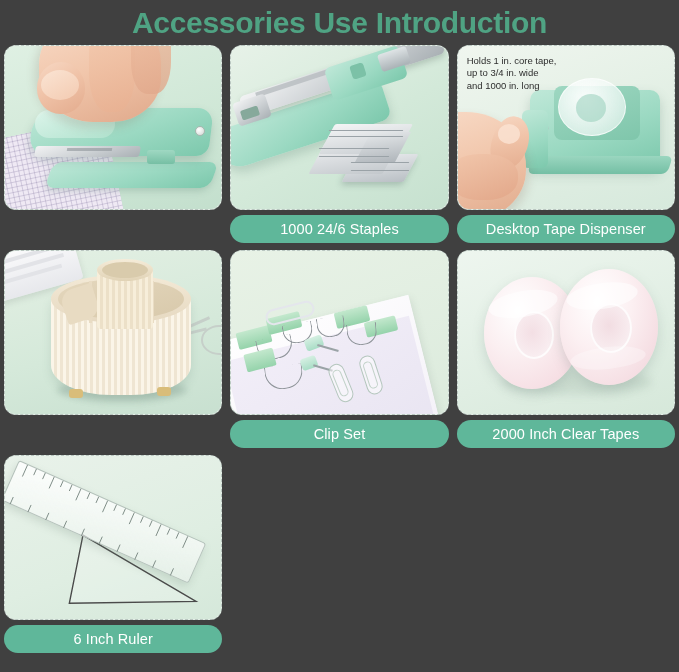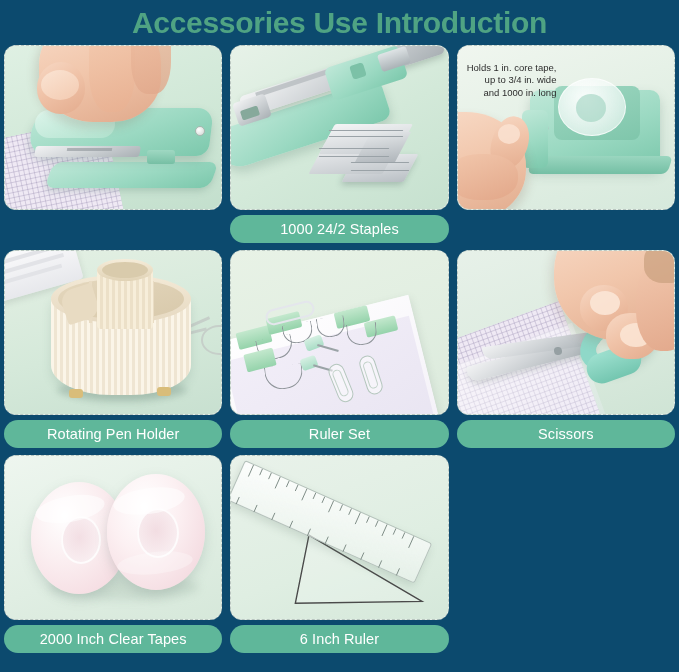--- a/index.html
+++ b/index.html
@@ -2,21 +2,21 @@
 <html><head>
 <meta charset="utf-8">
 <style>
   * { box-sizing: border-box; margin: 0; padding: 0; }
   html, body {
     width: 679px; height: 672px;
     background: #ffffff;
     font-family: "Liberation Sans", sans-serif;
     overflow: hidden;
   }
-  .page { position: relative; width: 679px; height: 672px; background: #0c4a6e; }
+  .page { position: relative; width: 679px; height: 672px; background: #404040; }
 
   
   .title {
     text-align: center;
     color: #4FA383;
     font-size: 30px;
     font-weight: bold;
     letter-spacing: -0.3px;
     line-height: 42px;
     padding-top: 2px;
@@ -47,21 +47,21 @@
 
   .overlay-text {
     position: absolute;
     z-index: 40;
     color: #2d2d2d;
     font-size: 9.5px;
     line-height: 12.4px;
     font-family: "Liberation Sans", sans-serif;
     white-space: pre-line;
   }
-  .overlay-left { top: 9px; left: 9px; text-align: right; margin-top: 7px; }
+  .overlay-left { top: 9px; left: 9px; text-align: left; }
   .overlay-right { top: 8px; right: 9px; text-align: right; }
 
   .pill {
     margin-top: 5px;
     height: 28px;
     border-radius: 14px;
     background: #5FB79A;
     color: #ffffff;
     display: flex;
     align-items: center;
@@ -157,21 +157,21 @@
           <div class="sh" style="left:132px;top:86px;width:40px;height:30px;background:linear-gradient(170deg,#e6e9eb,#b0b6bb);transform:skewX(-28deg);"></div>
 
           <div class="sh" style="left:98px;top:84px;width:74px;height:1px;background:#9aa2a7;transform:skewX(-28deg);"></div>
           <div class="sh" style="left:98px;top:90px;width:74px;height:1px;background:#9aa2a7;transform:skewX(-28deg);"></div>
           <div class="sh" style="left:88px;top:102px;width:70px;height:1px;background:#9aa2a7;transform:skewX(-28deg);"></div>
           <div class="sh" style="left:88px;top:110px;width:70px;height:1px;background:#9aa2a7;transform:skewX(-28deg);"></div>
           <div class="sh" style="left:120px;top:116px;width:58px;height:1px;background:#9aa2a7;transform:skewX(-28deg);"></div>
           <div class="sh" style="left:120px;top:124px;width:58px;height:1px;background:#9aa2a7;transform:skewX(-28deg);"></div>
         </div>
       </div>
-      <div class="pill">1000 24/2 Staples</div>
+      <div class="pill">1000 24/6 Staples</div>
     </div>
 
 
     <div class="cell">
       <div class="photo">
         <div class="scene bg-soft">
           <div class="sh" style="left:0;top:0;width:100%;height:100%;background:linear-gradient(160deg,#f0f6ef 0%,#e2efe4 55%,#d6e9dc 100%);"></div>
 
           <div class="sh mintbody" style="left:72px;top:44px;width:130px;height:78px;border-radius:10px 10px 6px 6px;box-shadow:0 6px 12px rgba(90,130,115,.3);"></div>
           <div class="sh" style="left:72px;top:110px;width:140px;height:18px;border-radius:6px;background:linear-gradient(#9ad6bf,#74bfa4);transform:skewX(-18deg);"></div>
@@ -186,20 +186,21 @@
 
           <div class="sh hand" style="left:-52px;top:66px;width:120px;height:108px;border-radius:44% 50% 46% 42%;box-shadow:3px 5px 10px rgba(120,90,70,.18);"></div>
           <div class="sh finger" style="left:34px;top:70px;width:36px;height:54px;border-radius:46% 50% 50% 46%;transform:rotate(18deg);"></div>
           <div class="sh" style="left:40px;top:78px;width:22px;height:20px;border-radius:50%;background:#fae2d1;opacity:.85;"></div>
           <div class="sh" style="left:-10px;top:108px;width:70px;height:46px;border-radius:45%;background:linear-gradient(160deg,#f2c7ac,#e2a789);"></div>
         </div>
         <div class="overlay-text overlay-left">Holds 1 in. core tape,
 up to 3/4 in. wide
 and 1000 in. long</div>
       </div>
+      <div class="pill">Desktop Tape Dispenser</div>
     </div>
 
     <div class="cell">
       <div class="photo">
         <div class="scene" style="background:linear-gradient(165deg,#e4f0e4 0%,#d5e9da 55%,#c8e0d0 100%);">
 
           <div class="sh" style="left:-26px;top:-6px;width:100px;height:48px;background:linear-gradient(#fbfbfc,#e7e8ec);transform:rotate(-16deg);border-radius:4px;box-shadow:0 3px 6px rgba(100,110,105,.18);"></div>
           <div class="sh" style="left:-18px;top:2px;width:80px;height:4px;background:#e2e3e7;transform:rotate(-16deg);"></div>
           <div class="sh" style="left:-14px;top:12px;width:74px;height:4px;background:#e2e3e7;transform:rotate(-16deg);"></div>
           <div class="sh" style="left:-10px;top:22px;width:68px;height:4px;background:#e2e3e7;transform:rotate(-16deg);"></div>
@@ -221,21 +222,20 @@
           <div class="sh" style="left:58px;top:36px;width:34px;height:34px;border-radius:40% 10% 40% 10%;background:#e8dbc2;transform:rotate(-18deg);"></div>
 
           <div class="sh" style="left:92px;top:16px;width:56px;height:62px;border-radius:4px;background:repeating-linear-gradient(90deg,#f7eeda 0 3px,#ece0c8 3px 6px);"></div>
           <div class="sh" style="left:92px;top:8px;width:56px;height:22px;border-radius:50%;background:linear-gradient(#f5ecd9,#e1d3b6);"></div>
           <div class="sh" style="left:97px;top:11px;width:46px;height:16px;border-radius:50%;background:#d9cbac;"></div>
 
           <div class="sh" style="left:64px;top:138px;width:14px;height:9px;border-radius:3px;background:#d9bd7a;"></div>
           <div class="sh" style="left:152px;top:136px;width:14px;height:9px;border-radius:3px;background:#d9bd7a;"></div>
         </div>
       </div>
-      <div class="pill">Rotating Pen Holder</div>
     </div>
 
     <div class="cell">
       <div class="photo">
         <div class="scene" style="background:linear-gradient(160deg,#e8f2e6 0%,#dcebdd 100%);">
 
           <div class="sh" style="left:-4px;top:66px;width:200px;height:130px;background:linear-gradient(160deg,#ffffff,#f4f1f8);transform:rotate(-14deg);box-shadow:0 4px 9px rgba(100,115,110,.2);"></div>
           <div class="sh" style="left:4px;top:86px;width:190px;height:110px;background:linear-gradient(160deg,#f2eef8,#e9e5f2);transform:rotate(-14deg);"></div>
 
           <div class="sh" style="left:6px;top:78px;width:34px;height:17px;border-radius:2px;background:linear-gradient(#c3e8cd,#95d3ab);transform:rotate(-14deg);"></div>
@@ -256,49 +256,23 @@
           <div class="sh" style="left:82px;top:116px;width:20px;height:1.5px;background:#9aa3a6;transform:rotate(16deg);"></div>
 
           <div class="sh" style="left:102px;top:112px;width:16px;height:40px;border:1.5px solid #b4c6bd;border-radius:9px;transform:rotate(-22deg);background:rgba(255,255,255,.5);"></div>
           <div class="sh" style="left:105px;top:118px;width:9px;height:28px;border:1.3px solid #c2d2c9;border-radius:6px;transform:rotate(-22deg);"></div>
           <div class="sh" style="left:132px;top:104px;width:16px;height:40px;border:1.5px solid #b4c6bd;border-radius:9px;transform:rotate(-18deg);background:rgba(255,255,255,.5);"></div>
           <div class="sh" style="left:135px;top:110px;width:9px;height:28px;border:1.3px solid #c2d2c9;border-radius:6px;transform:rotate(-18deg);"></div>
 
           <div class="sh" style="left:34px;top:54px;width:50px;height:16px;border:2px solid #e4e6ec;border-radius:9px;transform:rotate(-14deg);"></div>
         </div>
       </div>
-      <div class="pill">Ruler Set</div>
-    </div>
-
-    <div class="cell">
-      <div class="photo">
-        <div class="scene" style="background:linear-gradient(160deg,#e7f1e9 0%,#dcebdf 55%,#cfe4d5 100%);">
-
-          <div class="sh gridpaper" style="left:-24px;top:72px;width:150px;height:120px;transform:rotate(-20deg);"></div>
-          <div class="sh" style="left:-24px;top:96px;width:160px;height:100px;background:linear-gradient(150deg,rgba(255,255,255,.55),rgba(240,240,250,.25));transform:rotate(-20deg);"></div>
-
-          <div class="sh metal" style="left:8px;top:100px;width:130px;height:16px;transform:rotate(-14deg);border-radius:2px 4px 4px 10px;box-shadow:0 3px 6px rgba(90,110,100,.25);"></div>
-          <div class="sh metal" style="left:24px;top:88px;width:118px;height:13px;transform:rotate(-8deg);border-radius:2px 4px 4px 10px;"></div>
-          <div class="sh" style="left:96px;top:96px;width:8px;height:8px;border-radius:50%;background:#96a0a3;transform:rotate(-12deg);"></div>
-
-          <div class="sh" style="left:120px;top:64px;width:80px;height:54px;border:16px solid #8fd8c8;border-radius:50%;transform:rotate(-26deg);box-shadow:0 4px 9px rgba(90,130,120,.25);"></div>
-          <div class="sh" style="left:126px;top:22px;width:74px;height:62px;border:15px solid #8fd8c8;border-radius:50%;transform:rotate(16deg);"></div>
-          <div class="sh" style="left:128px;top:98px;width:56px;height:30px;border-radius:26px;background:linear-gradient(#9de0cf,#74c6b0);transform:rotate(-20deg);"></div>
-
-          <div class="sh hand" style="left:96px;top:-40px;width:138px;height:130px;border-radius:46% 42% 40% 48%;box-shadow:-3px 5px 11px rgba(120,90,70,.18);"></div>
-          <div class="sh finger" style="left:122px;top:34px;width:48px;height:46px;border-radius:48%;"></div>
-          <div class="sh" style="left:132px;top:40px;width:30px;height:24px;border-radius:50%;background:#fbe6d6;opacity:.9;"></div>
-          <div class="sh finger" style="left:148px;top:62px;width:52px;height:46px;border-radius:46%;"></div>
-          <div class="sh" style="left:162px;top:72px;width:32px;height:24px;border-radius:50%;background:#fbe6d6;opacity:.85;"></div>
-          <div class="sh" style="left:178px;top:8px;width:56px;height:92px;border-radius:44%;background:linear-gradient(160deg,#f2c8ae,#e2a88b);"></div>
-          <div class="sh" style="left:186px;top:-8px;width:46px;height:40px;border-radius:40%;background:#c9a07e;opacity:.7;"></div>
-        </div>
-      </div>
-      <div class="pill">Scissors</div>
-    </div>
+      <div class="pill">Clip Set</div>
+    </div>
+
 
     <div class="cell">
       <div class="photo">
         <div class="scene" style="background:linear-gradient(160deg,#eef6ef 0%,#e0eee3 60%,#d6e8da 100%);">
           <div class="sh" style="left:44px;top:118px;width:150px;height:26px;border-radius:50%;background:rgba(120,150,135,.18);filter:blur(4px);"></div>
 
           <div class="sh" style="left:26px;top:26px;width:96px;height:112px;border-radius:50%;background:radial-gradient(ellipse at 35% 30%,#ffffff 0%,#fbeff1 40%,#f6dfe4 75%,#eecfd6 100%);box-shadow:0 5px 12px rgba(120,140,135,.25);"></div>
           <div class="sh" style="left:56px;top:60px;width:40px;height:48px;border-radius:50%;background:radial-gradient(ellipse at 45% 45%,#f3dfe4,#fbf3f5);border:2px solid rgba(255,255,255,.8);"></div>
           <div class="sh" style="left:30px;top:40px;width:70px;height:26px;border-radius:50%;background:rgba(255,255,255,.55);transform:rotate(-10deg);"></div>
 

